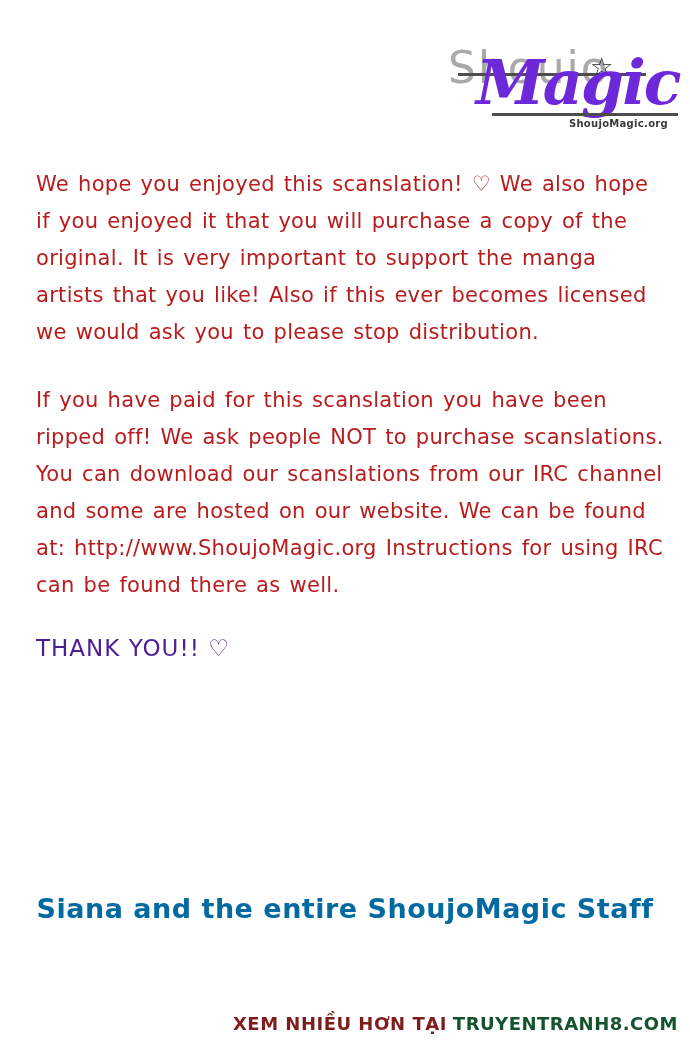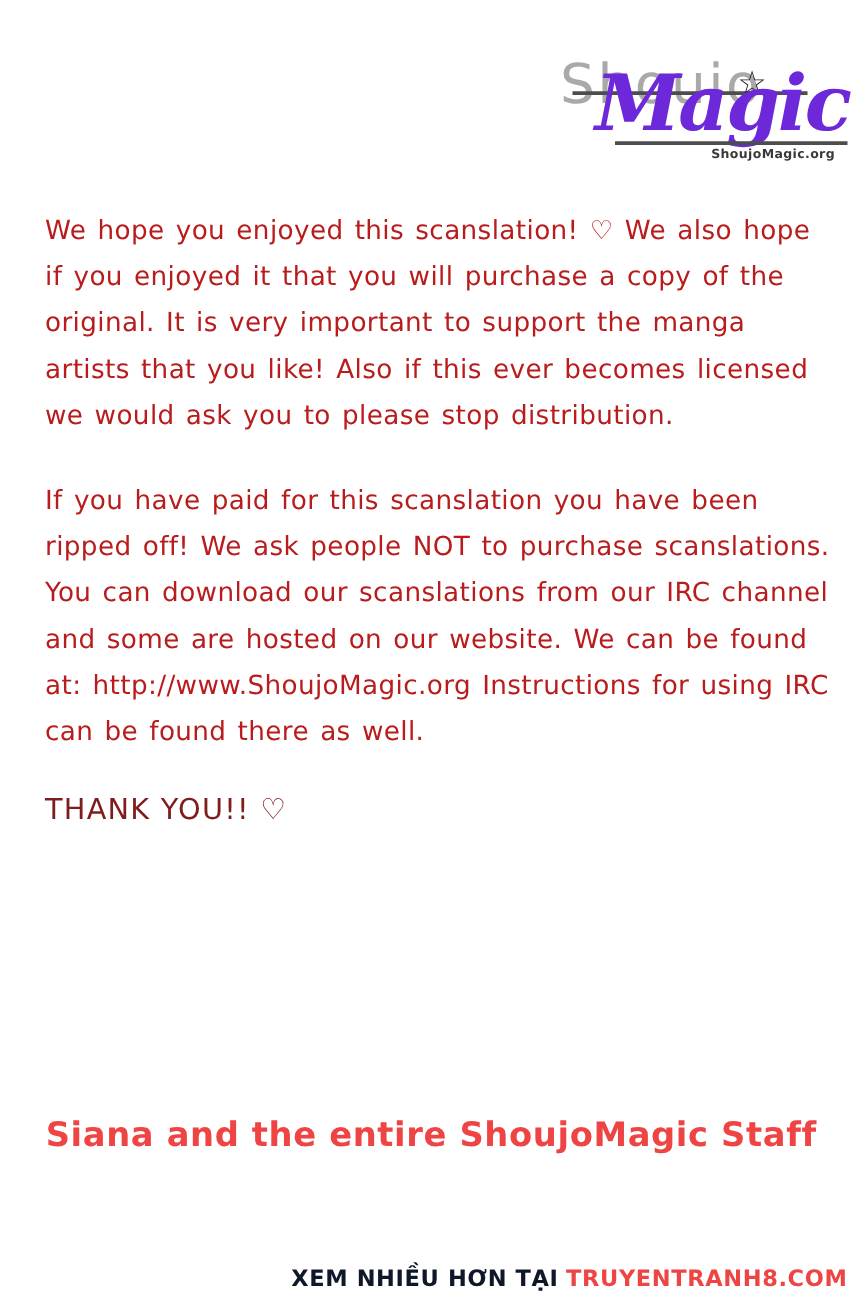--- a/index.html
+++ b/index.html
@@ -89,50 +89,50 @@
     line-height: 37px;
     letter-spacing: 0.3px;
     word-spacing: 2px;
     color: #b91c1c;
     margin-bottom: 31px;
   }
   .thanks {
     font-family: "DejaVu Sans", cursive, sans-serif;
     font-size: 23px;
     letter-spacing: 1px;
-    color: #7f1d1d;
+    color: #4c1d95;
   }
 
   
   .signature {
     position: absolute;
     top: 893px;
     left: 0;
     width: 100%;
     text-align: center;
     font-family: "DejaVu Sans", cursive, sans-serif;
     font-size: 27px;
     font-weight: 700;
     letter-spacing: 0.5px;
-    color: #ef4444;
+    color: #0369a1;
   }
 
   
   .footer {
     position: absolute;
     bottom: 8px;
     right: 12px;
     font-family: "DejaVu Sans", sans-serif;
     font-weight: 700;
     font-size: 18px;
     letter-spacing: 0.5px;
     white-space: nowrap;
   }
-  .footer .prefix { color: #0f172a; margin-right: 6px; }
-  .footer .site   { color: #ef4444; }
+  .footer .prefix { color: #7f1d1d; margin-right: 6px; }
+  .footer .site   { color: #14532d; }
 </style>
 </head>
 <body>
 
 <div class="page">
 
   <div class="logo">
     <span class="logo-shoujo">Shoujo</span>
     <div class="logo-line-top"></div>
     <span class="logo-star">☆</span>

